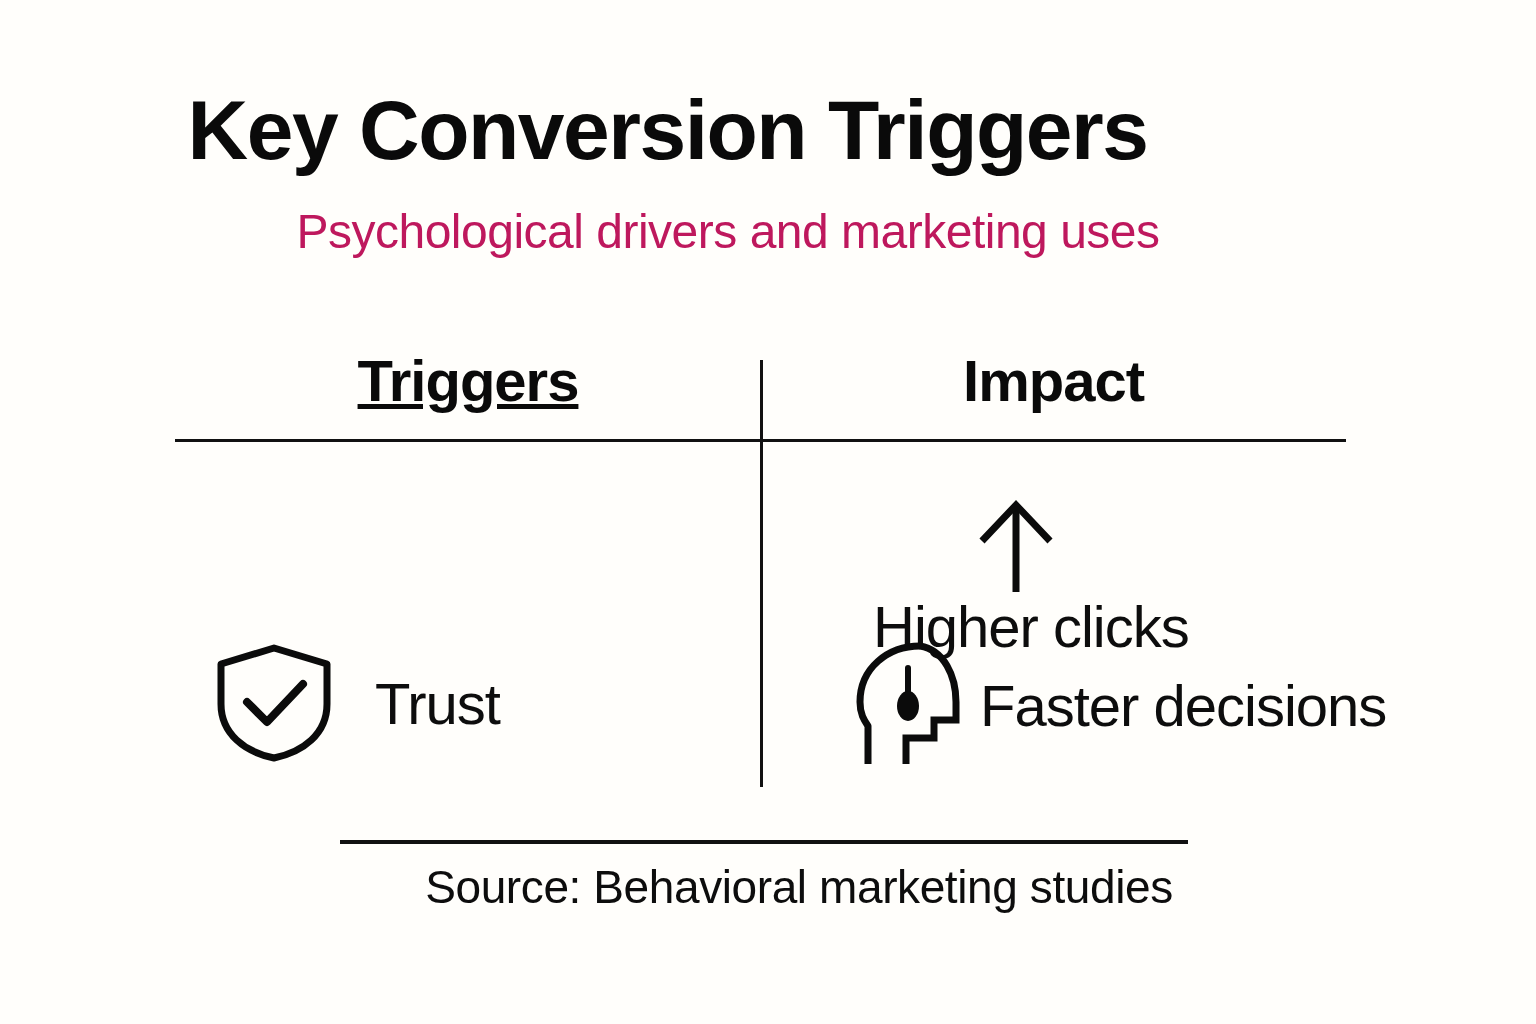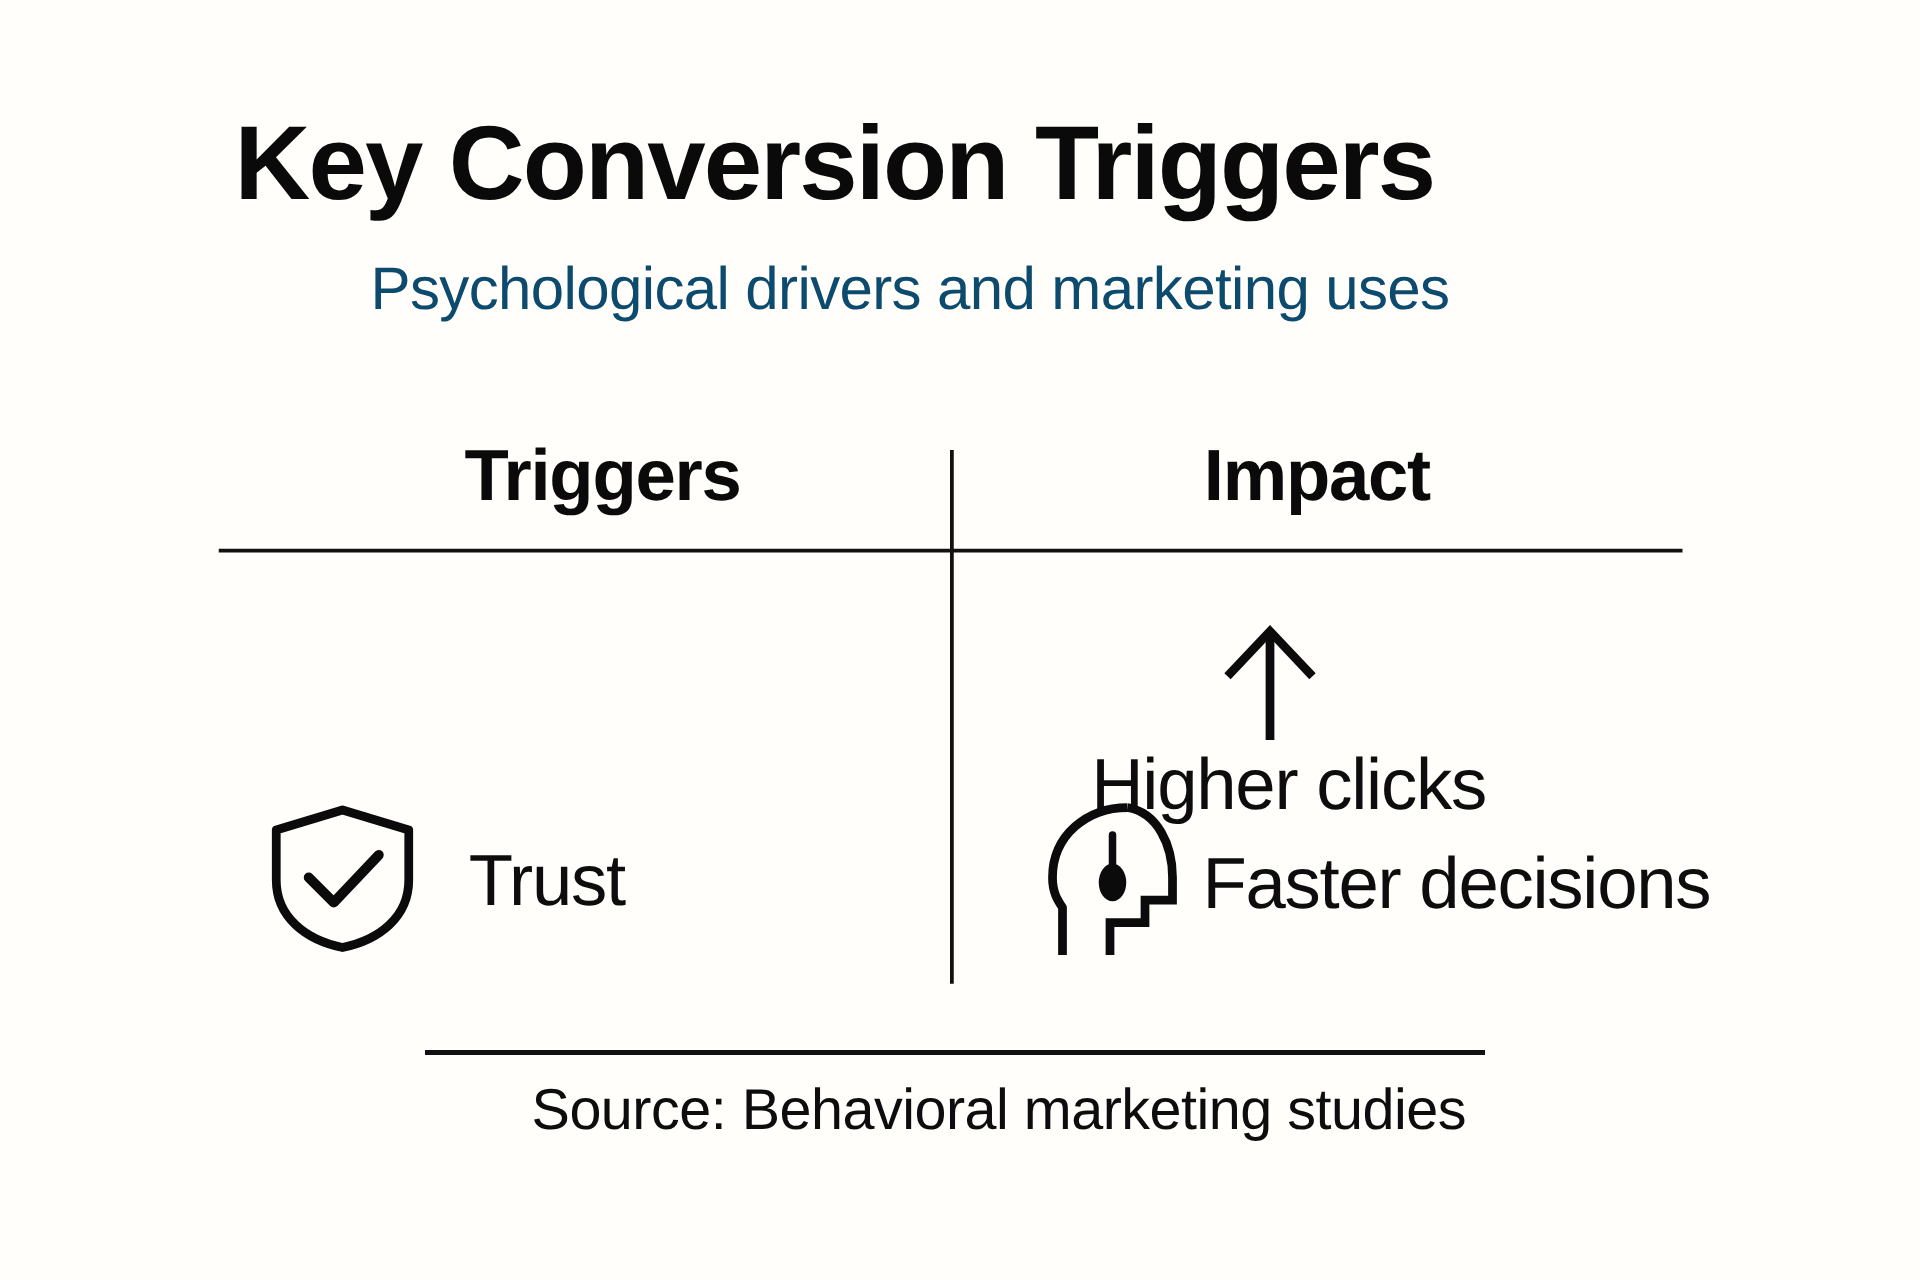--- a/index.html
+++ b/index.html
@@ -38,21 +38,21 @@
   .subtitle {
     position: absolute;
     left: 0;
     top: 208px;
     width: 1456px;
     text-align: center;
     font-size: 48px;
     line-height: 1.0;
     font-weight: 400;
     letter-spacing: -0.5px;
-    color: #0c4a6e;
+    color: #be185d;
   }
 
   
   .table {
     position: absolute;
     left: 175px;
     top: 352px;
     width: 1171px;
     height: 440px;
   }
@@ -60,21 +60,21 @@
   .col-head {
     position: absolute;
     top: 0;
     font-size: 58px;
     font-weight: 700;
     letter-spacing: -1px;
     line-height: 1.0;
     color: #0a0a0a;
     text-align: center;
   }
-  .col-head.left  { left: 14px;   width: 586px; }
+  .col-head.left  { left: 0px;   width: 586px; text-decoration: underline; }
   .col-head.right { left: 586px; width: 585px; text-align: center; }
 
   .head-rule {
     position: absolute;
     left: 0;
     top: 87px;
     width: 1171px;
     height: 3px;
     background: #111111;
   }
@@ -105,21 +105,21 @@
     letter-spacing: -1px;
     color: #0d0d0d;
     white-space: nowrap;
   }
 
   
   .row.l1 { left: 28px;  top: 140px; }
   .row.l2 { left: 40px;  top: 288px; }
   
   .row.r1 { left: 668px; top: 146px; flex-direction: column; }
-  .row.r2 { left: 655px; top: 288px; }
+  .row.r2 { left: 673px; top: 288px; }
 
   .row.l1 .label { margin-left: 28px; }
   .row.l2 .label { margin-left: 42px; }
   .row.r1 .label { margin-left: 30px; }
   .row.r2 .label { margin-left: 14px; }
 
   
   .footer-rule {
     position: absolute;
     left: 340px;

